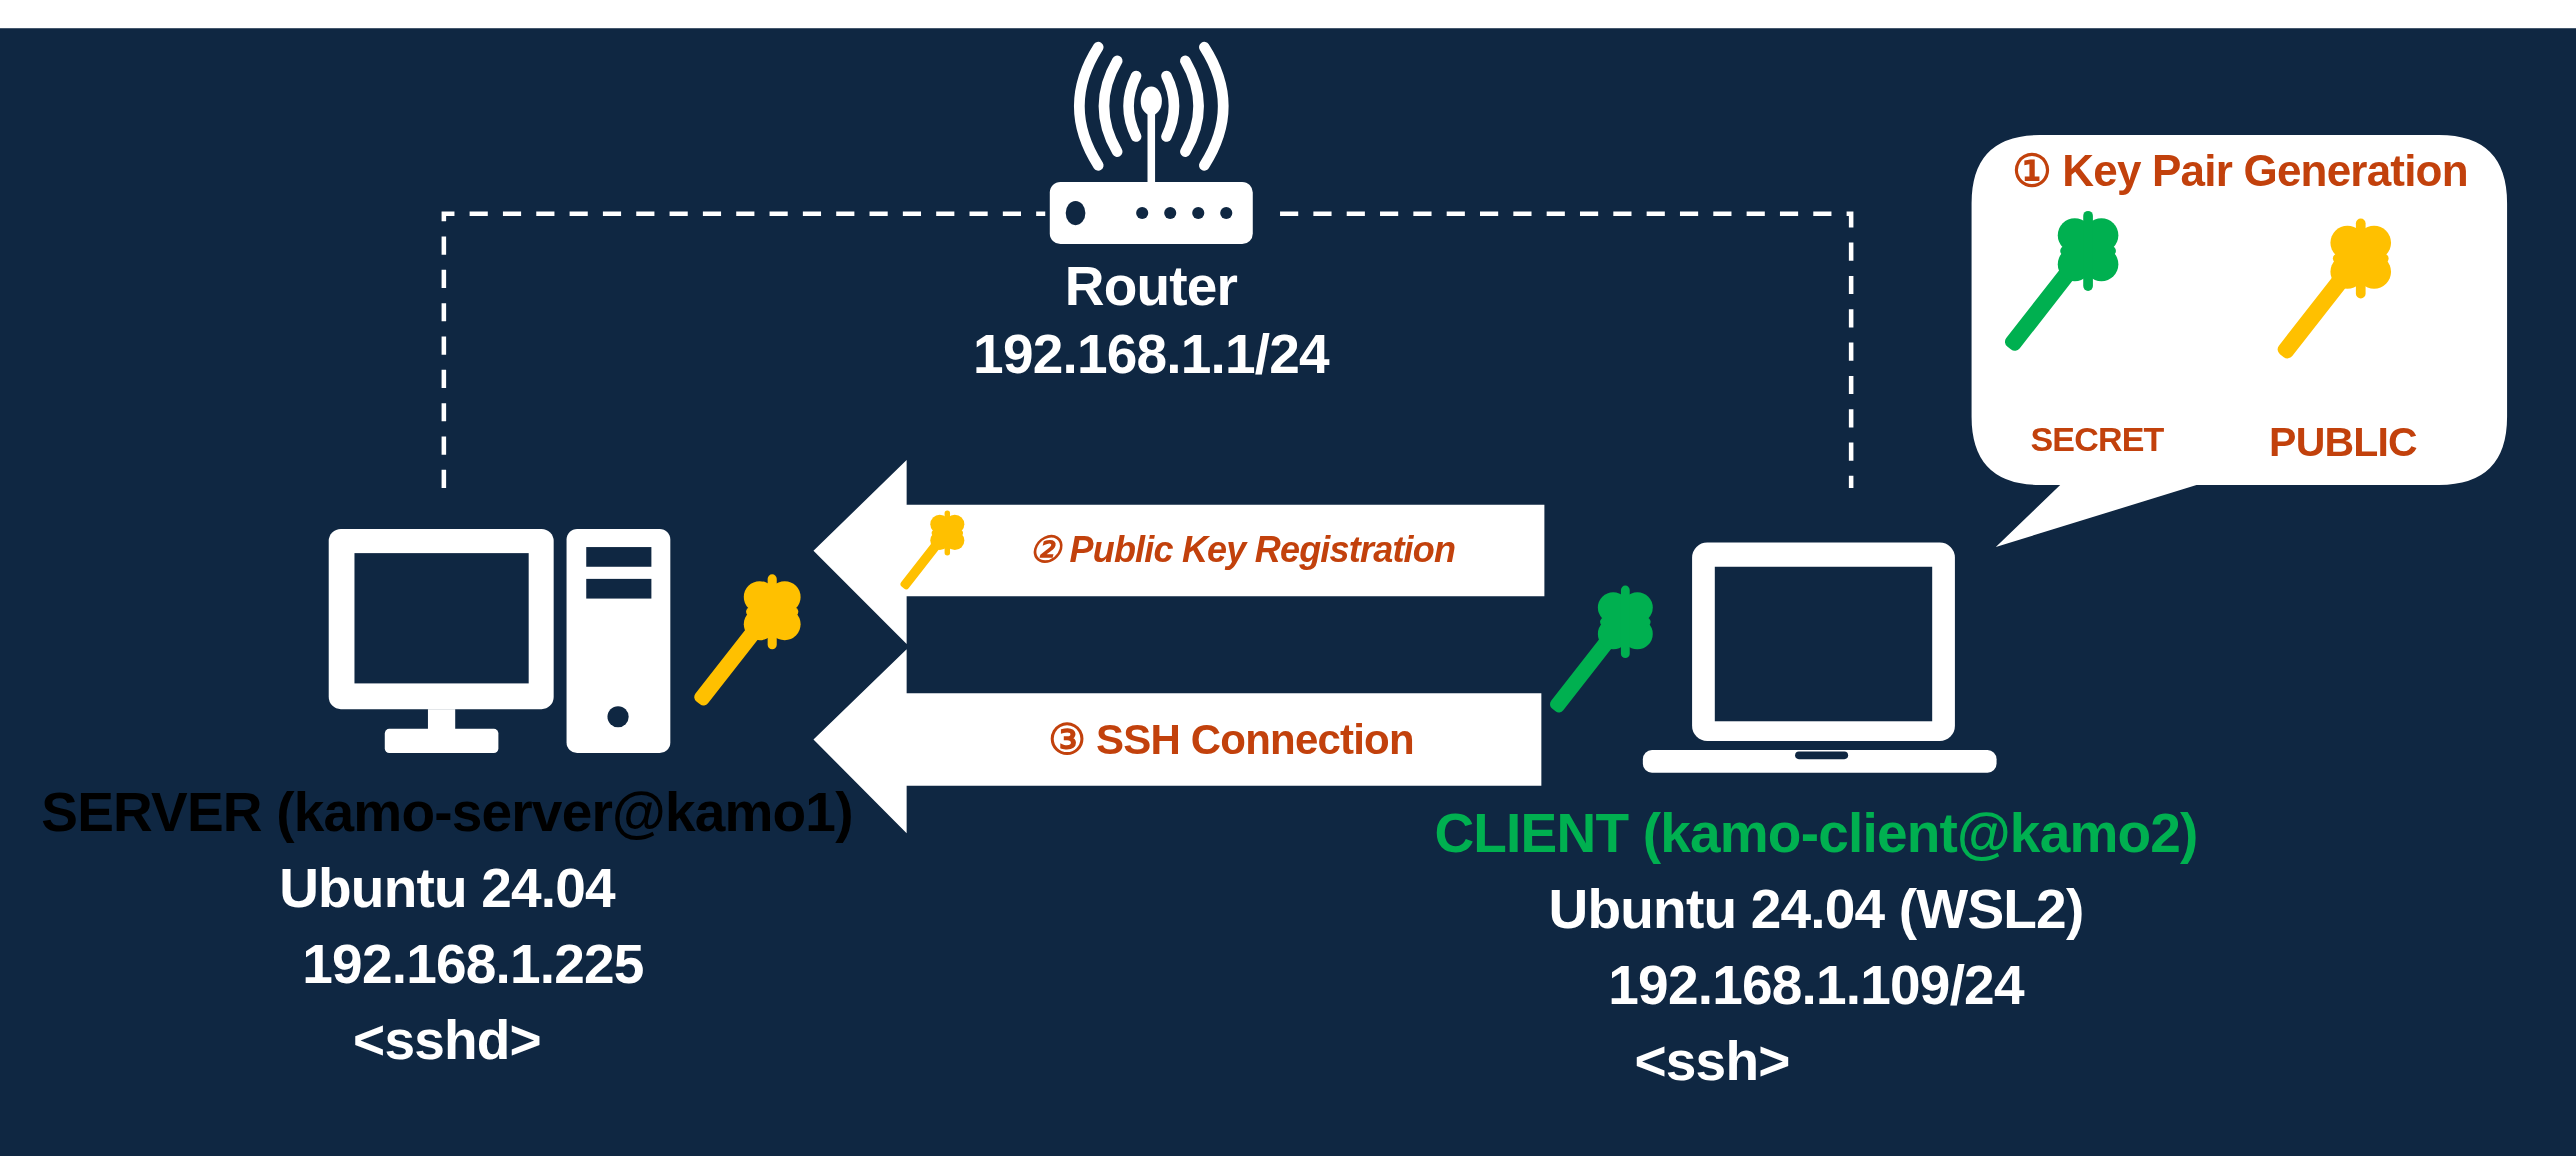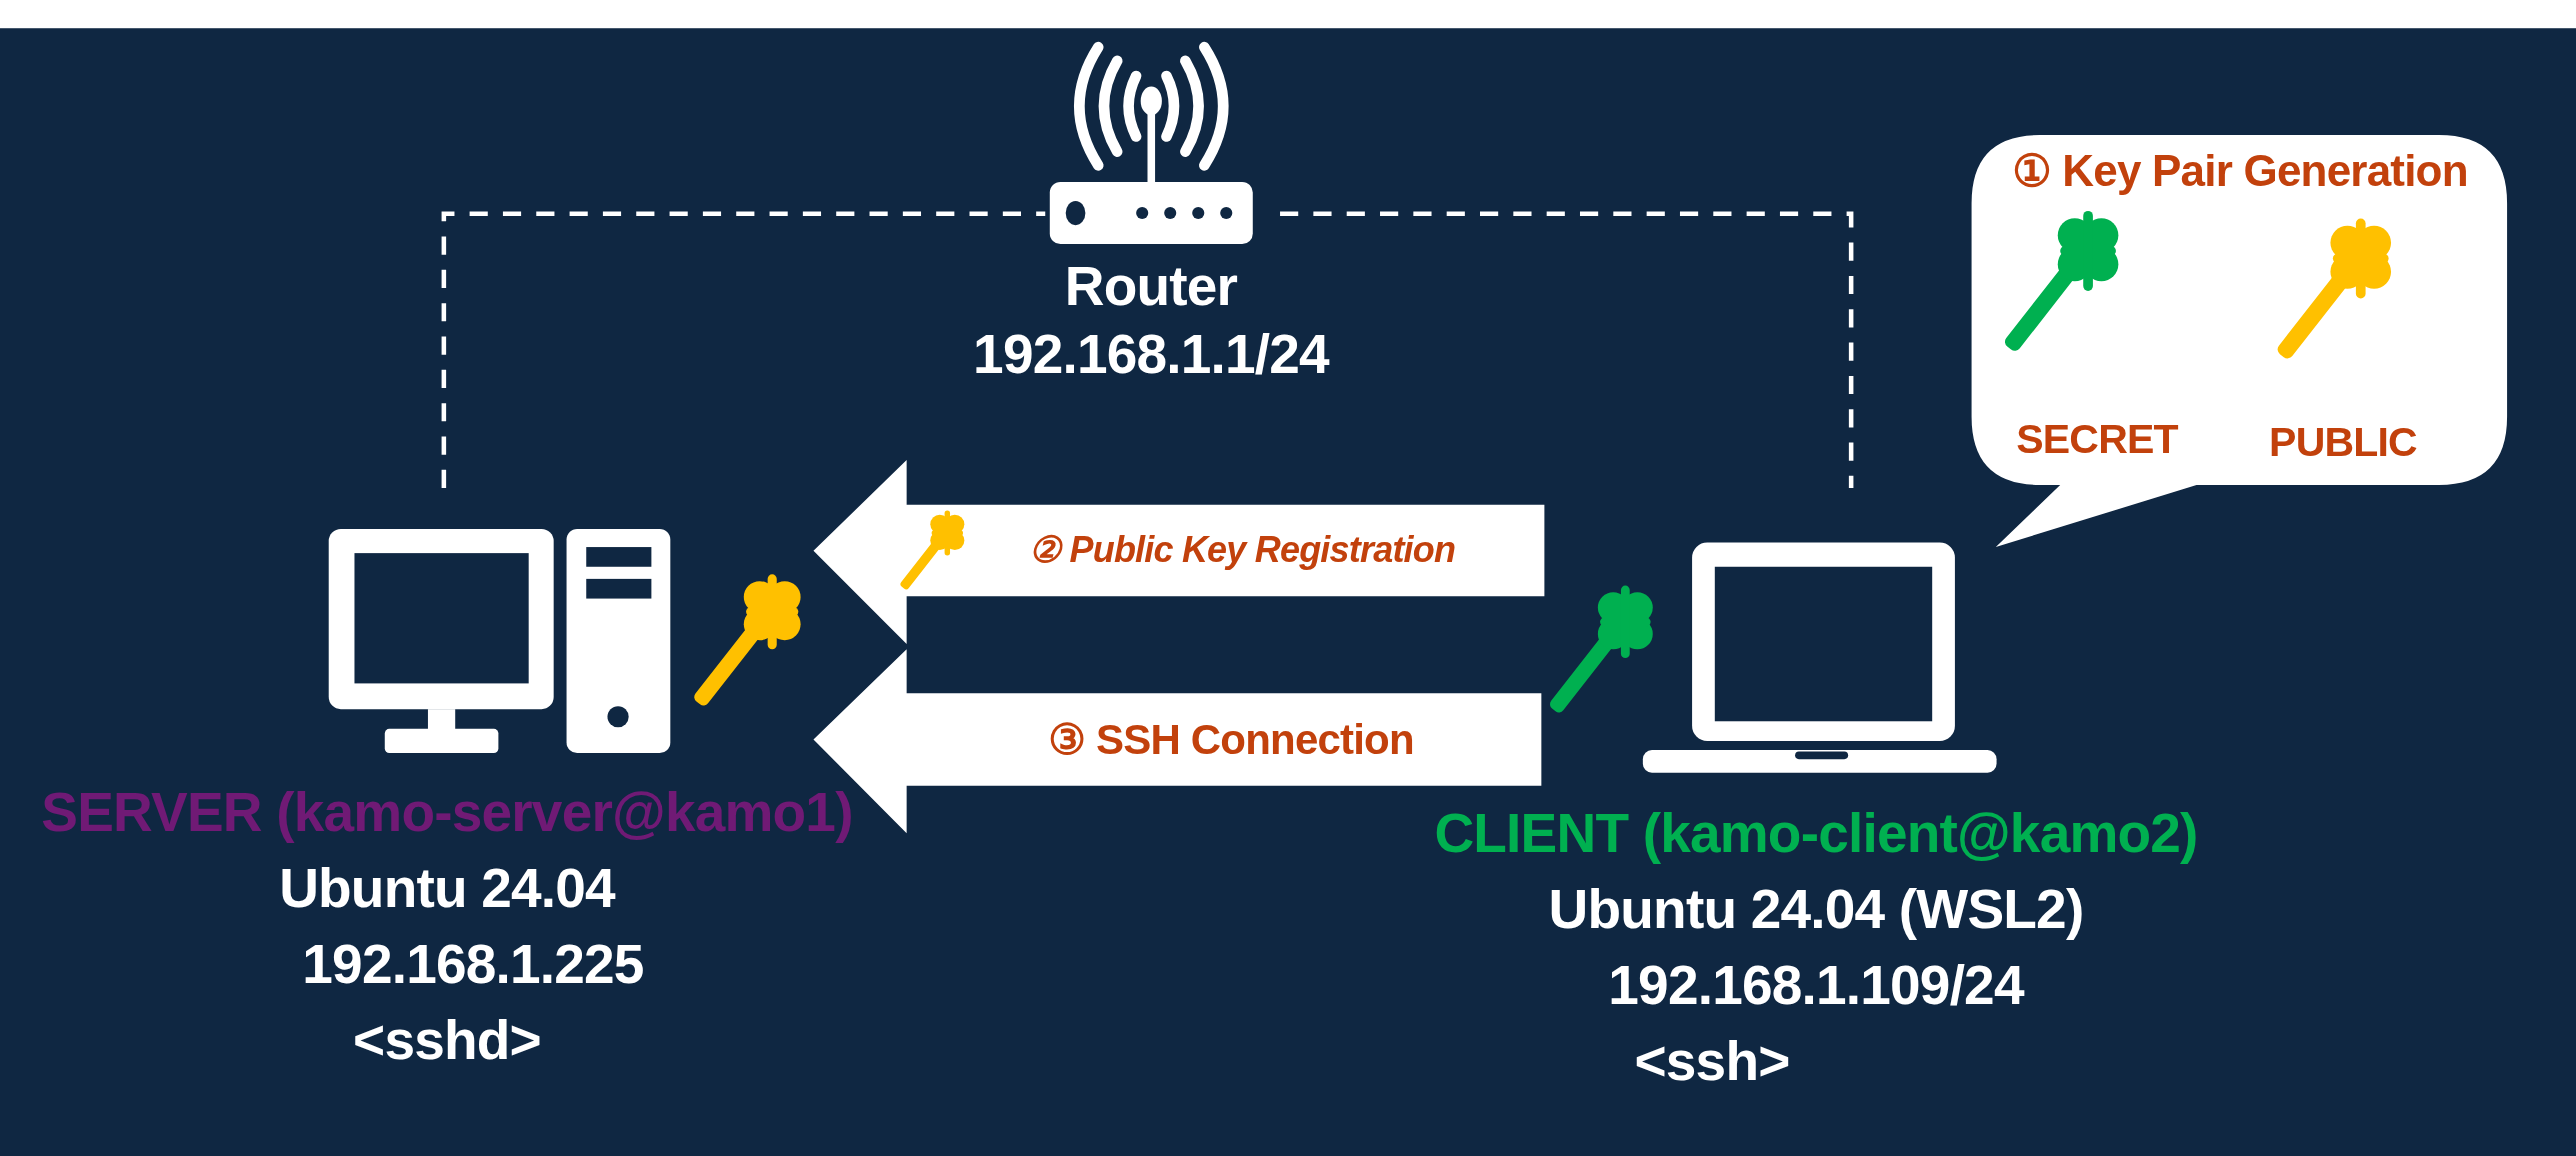--- a/index.html
+++ b/index.html
@@ -88,27 +88,27 @@
     </g>
     <g fill="#00b050" transform="translate(2040 770) scale(1.45)">
       <use href="#keyshape"></use>
     </g>
   </svg>
 
   <div class="txt white lbl" style="left:1151px;top:256px;">Router</div>
   <div class="txt white lbl" style="left:1151px;top:324px;">192.168.1.1/24</div>
 
   <div class="txt dark" style="left:2240px;top:147px;font-size:44px;line-height:48px;">① Key Pair Generation</div>
-  <div class="txt dark" style="left:2097px;top:417px;font-size:41px;line-height:45px;">SECRET</div>
+  <div class="txt dark" style="left:2097px;top:417px;font-size:34px;line-height:45px;">SECRET</div>
   <div class="txt dark" style="left:2343px;top:420px;font-size:41px;line-height:45px;">PUBLIC</div>
 
   <div class="txt dark" style="left:1242px;top:526px;font-size:36px;line-height:47px;font-style:italic;">② Public Key Registration</div>
   <div class="txt dark" style="left:1231px;top:716px;font-size:42px;line-height:47px;">③ SSH Connection</div>
 
-  <div class="txt lbl" style="left:447px;top:782px;color:#701a75;">SERVER (kamo-server@kamo1)</div>
+  <div class="txt lbl" style="left:447px;top:782px;color:#000000;">SERVER (kamo-server@kamo1)</div>
   <div class="txt white lbl" style="left:447px;top:858px;">Ubuntu 24.04</div>
   <div class="txt white lbl" style="left:473px;top:934px;">192.168.1.225</div>
   <div class="txt white lbl" style="left:447px;top:1010px;">&lt;sshd&gt;</div>
 
   <div class="txt lbl" style="left:1816px;top:803px;color:#00b050;">CLIENT (kamo-client@kamo2)</div>
   <div class="txt white lbl" style="left:1816px;top:879px;">Ubuntu 24.04 (WSL2)</div>
   <div class="txt white lbl" style="left:1816px;top:955px;">192.168.1.109/24</div>
   <div class="txt white lbl" style="left:1712px;top:1031px;">&lt;ssh&gt;</div>
 </div>
 

